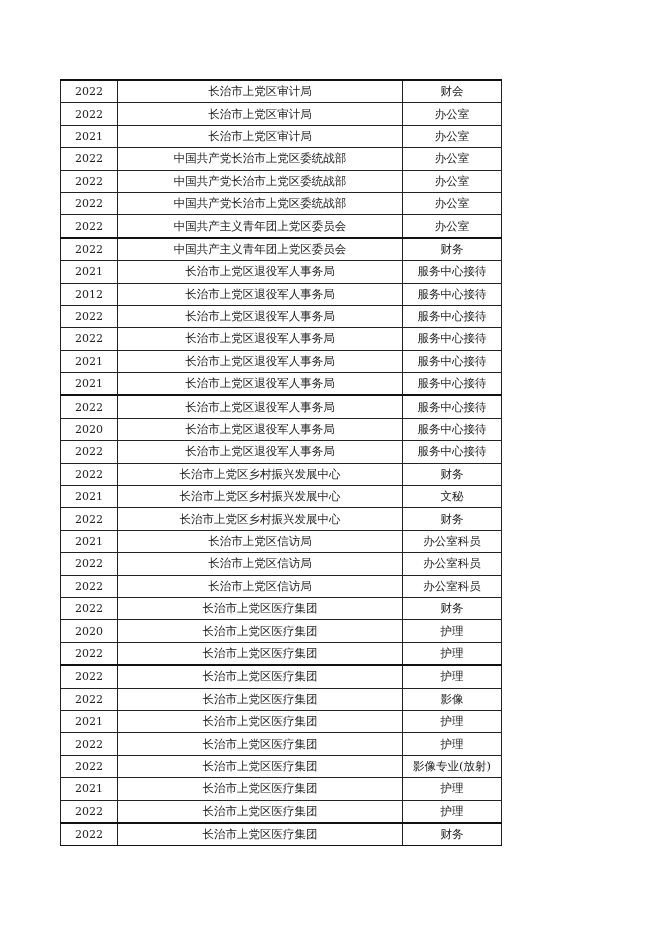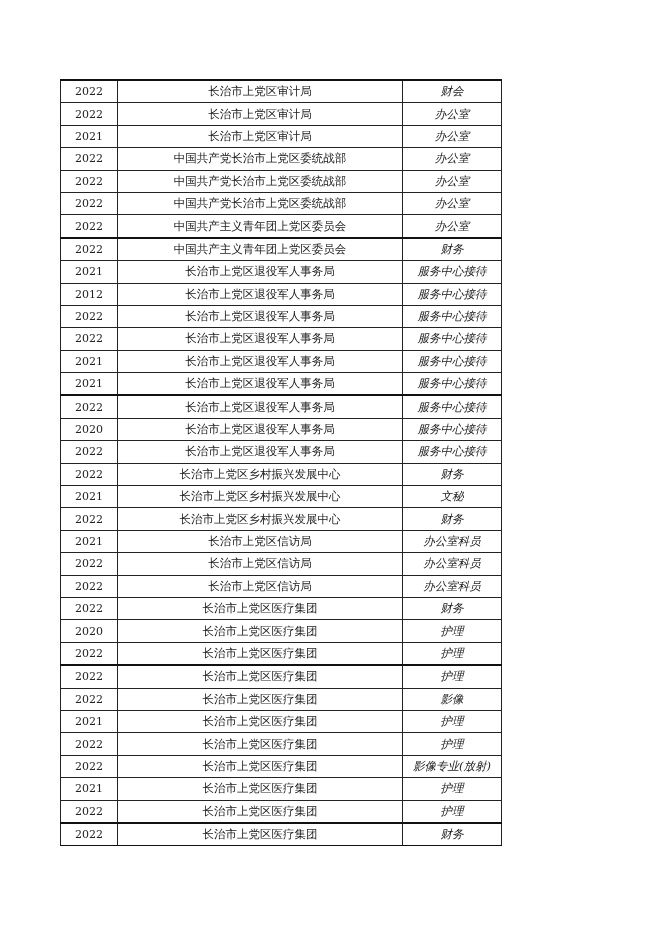--- a/index.html
+++ b/index.html
@@ -3,21 +3,21 @@
   <meta charset="utf-8">
   <style>
     html, body { margin: 0; padding: 0; background: #ffffff; }
     body { width: 662px; height: 936px; position: relative; overflow: hidden;
            font-family: "DejaVu Serif", "Liberation Serif", serif; color: #222; }
     #sheet { position: absolute; left: 60px; top: 79px; border-collapse: collapse; table-layout: fixed; }
     #sheet td { border: 1px solid #222; height: 21.4px; padding: 0; text-align: center;
                 font-size: 11.5px; line-height: 21px; white-space: nowrap; overflow: hidden; }
     #sheet td.year { width: 56px; font-size: 11px; }
     #sheet td.org { width: 284px; }
-    #sheet td.pos { width: 98px; font-style: italic; }
+    #sheet td.pos { width: 98px; }
     #sheet tr.thick-top td { border-top: 2px solid #111; }
     #sheet tr.first td { border-top: 2px solid #111; }
     #sheet tr.last td { border-bottom: 1px solid #111; }
   </style>
 </head>
 <body>
 
 <table id="sheet">
   <tbody id="sheet-body">
       <tr class="first thick-top">

